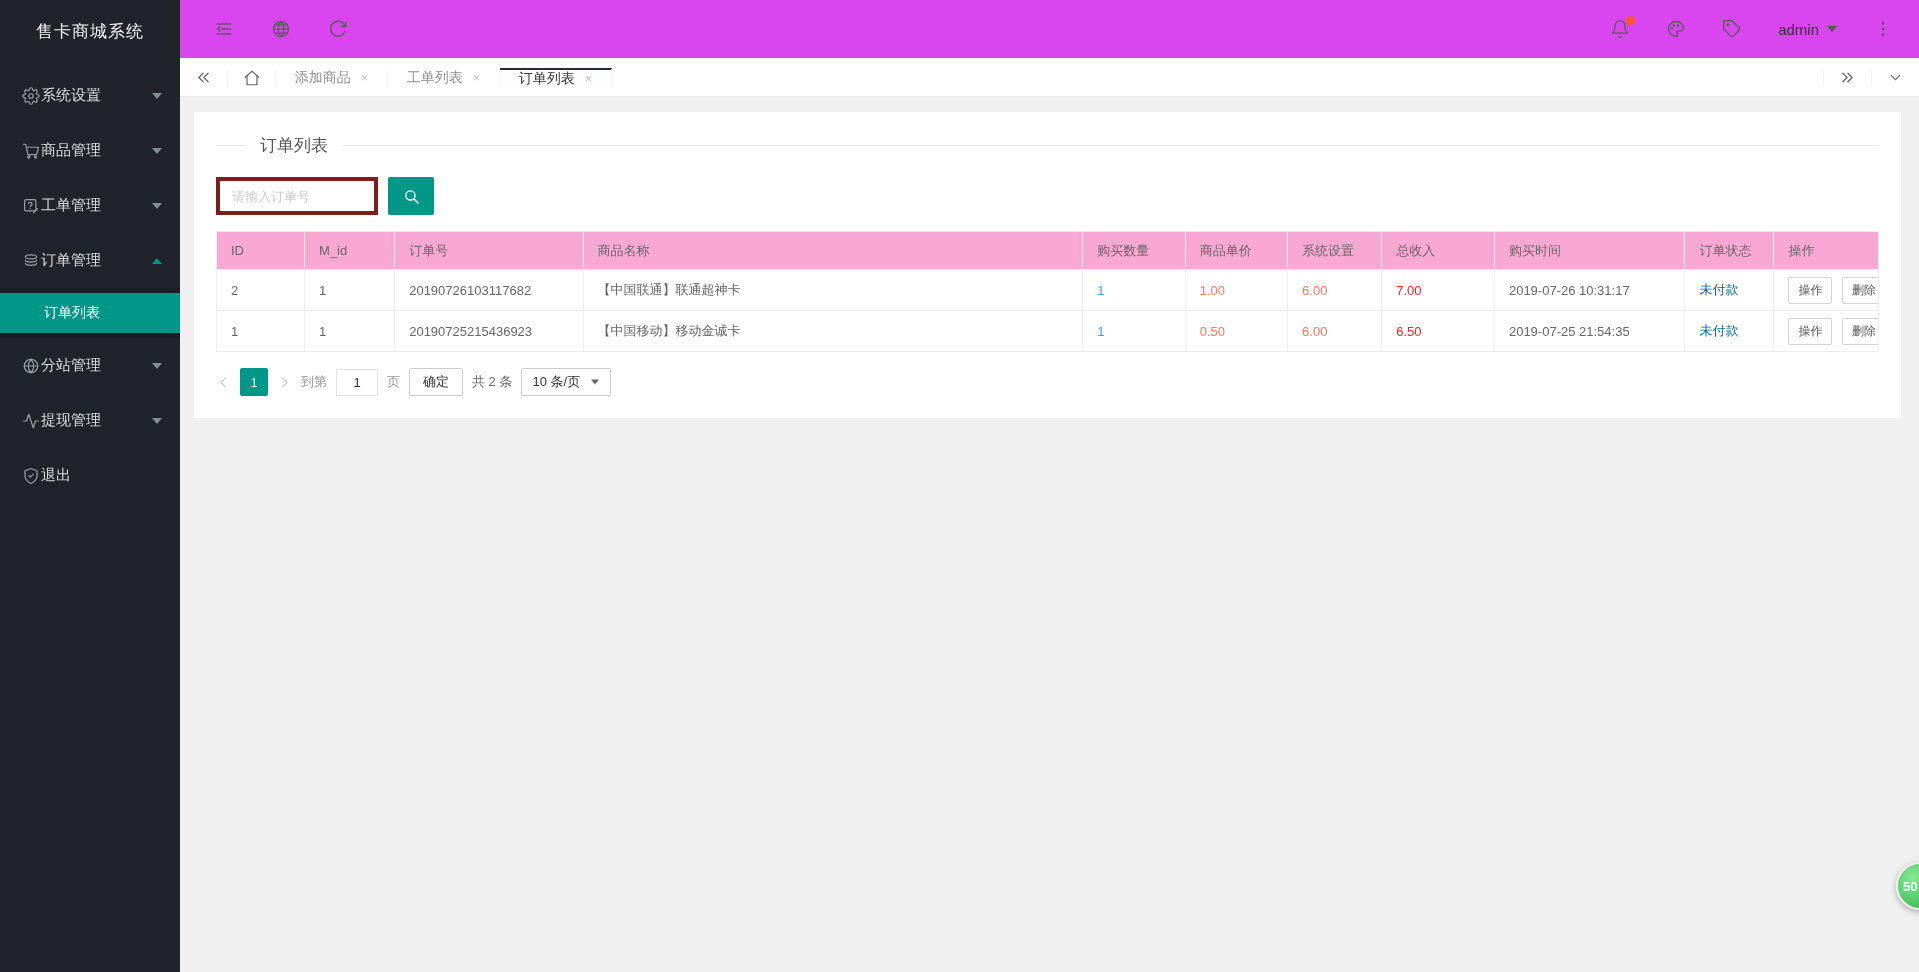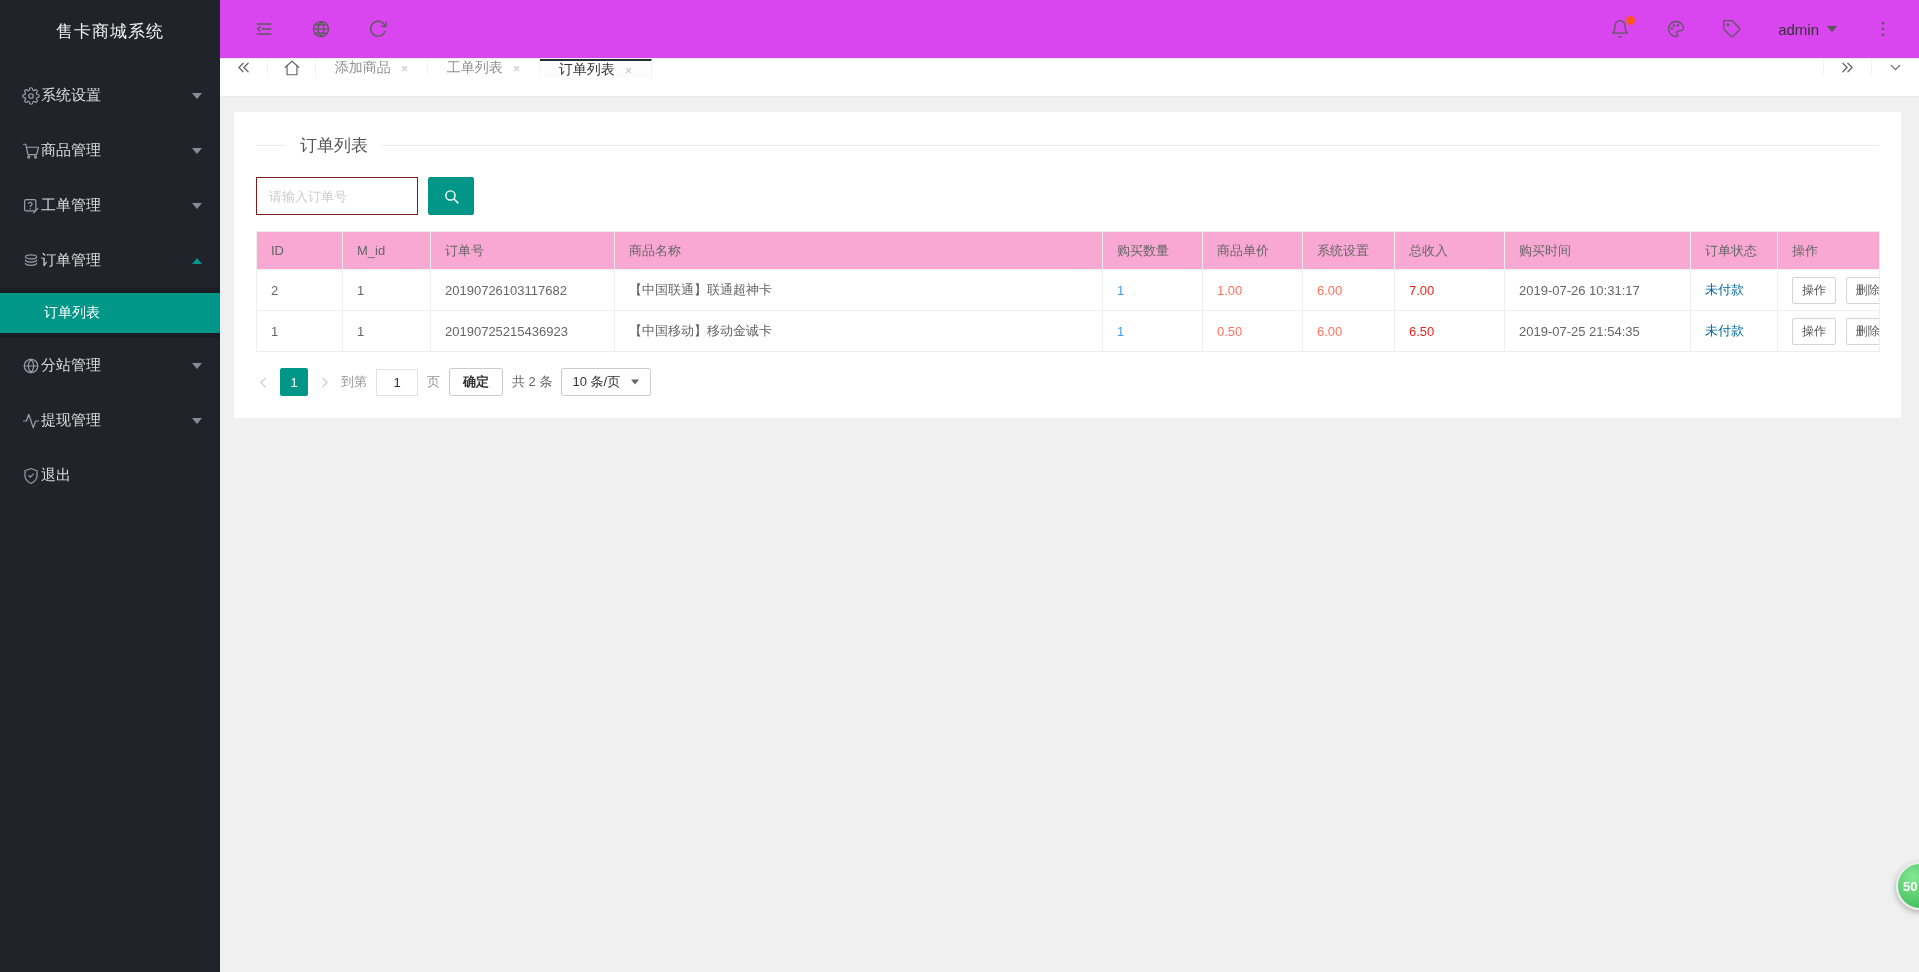--- a/index.html
+++ b/index.html
@@ -2,21 +2,21 @@
 <html><head>
 <meta charset="utf-8">
 <style>
   html,body{margin:0;padding:0;width:1919px;height:972px;overflow:hidden;
     font-family:"Liberation Sans","DejaVu Sans",sans-serif;background:#f0f0f0;position:relative}
   *{box-sizing:border-box}
   svg{display:block}
   .app{display:flex;width:1919px;height:972px}
 
   
-  .sidebar{width:220px;flex-shrink:0;background:#20232a;display:flex;flex-direction:column}
+  .sidebar{width:180px;flex-shrink:0;background:#20232a;display:flex;flex-direction:column}
   .side-title{height:62px;display:flex;align-items:center;justify-content:center;
     color:#f2f2f2;font-size:17px;letter-spacing:1px}
   .menu{padding-top:6px}
   .menu-item{height:55px;display:flex;align-items:center;padding:0 18px 0 22px;cursor:pointer}
   .mi-icon{width:18px;height:18px;color:#9aa0a8;flex-shrink:0}
   .mi-label{margin-left:1px;font-size:15px;color:#dcdcdc;flex:1}
   .caret-down{width:0;height:0;border-left:5px solid transparent;border-right:5px solid transparent;
     border-top:6px solid #878d96}
   .caret-up{width:0;height:0;border-left:5px solid transparent;border-right:5px solid transparent;
     border-bottom:6px solid #009688}
@@ -31,41 +31,41 @@
   .navbar{height:59px;background:#d946ef;border-bottom:1px solid #f0f0f0;
     display:flex;align-items:center;padding:0 26px 0 34px;flex-shrink:0}
   .nav-left{display:flex;align-items:center;gap:37px}
   .nav-right{margin-left:auto;display:flex;align-items:center;gap:36px}
   .icon-btn{width:20px;height:20px;color:#5b5b5b;cursor:pointer;position:relative}
   .badge-dot{position:absolute;top:-3px;right:-5px;width:9px;height:9px;background:#ff5722;border-radius:50%}
   .admin{display:flex;align-items:center;gap:8px;font-size:15px;color:#333;cursor:pointer}
   .admin .caret-down{border-top-color:#555}
 
   .tabbar{height:38px;background:#fff;border-bottom:1px solid #e9e9e9;
-    display:flex;align-items:flex-start;flex-shrink:0}
+    display:flex;align-items:center;flex-shrink:0}
   .tab-ctrl{width:48px;display:flex;align-items:center;justify-content:center;color:#666;
     border-right:1px solid #f3f3f3;cursor:pointer}
   .tab-ctrl.right{border-right:none;border-left:1px solid #f3f3f3}
   .tab{display:flex;align-items:center;gap:10px;padding:0 16px;min-width:112px;justify-content:center;
     font-size:14px;color:#8f8f8f;border-right:1px solid #f5f5f5;cursor:pointer}
   .tab .close{color:#bfbfbf;font-size:13px}
   .tab.active{color:#333;border-top:2px solid #262a33;background:#fdfdfd}
   .tab-spacer{flex:1}
 
   .content{flex:1;background:#f0f0f0;padding:15px 18px 0 14px}
   .panel{background:#fff;padding:16px 22px 22px}
 
   .legend{display:flex;align-items:center;margin:6px 0 20px}
   .legend .line{height:1px;background:#ececec}
   .legend .line.short{width:30px}
   .legend .line.long{flex:1}
   .legend .title{margin:0 14px;font-size:17px;color:#555}
 
   .search-row{display:flex;align-items:center;margin-bottom:16px}
-  .search-input{width:162px;height:38px;border:1px solid #7f1d1d;padding:0 12px;font-size:13px;
+  .search-input{width:162px;height:38px;border:4px solid #7f1d1d;padding:0 12px;font-size:13px;
     color:#333;outline:none}
   .search-input::placeholder{color:#ccc}
   .search-btn{width:46px;height:38px;background:#009688;border:none;margin-left:10px;border-radius:2px;
     display:flex;align-items:center;justify-content:center;color:#fff;cursor:pointer}
 
   table{width:100%;border-collapse:collapse;table-layout:fixed}
   th,td{border:1px solid #eee;font-size:13px;text-align:left;padding:0 14px;
     font-weight:normal;overflow:hidden;white-space:nowrap}
   th{background:#f9a8d4;color:#666;height:38px}
   td{color:#666;height:41px;background:#fff}
@@ -75,21 +75,21 @@
   .c-status{color:#0369a1}
   .mini-btn{display:inline-block;padding:4px 9px;border:1px solid #d4d4d4;background:#fff;
     border-radius:2px;font-size:12px;color:#555;cursor:pointer;margin-right:6px}
 
   .pager{display:flex;align-items:center;margin-top:16px;gap:9px;font-size:13px;color:#999}
   .pg-chevron{width:15px;height:15px;color:#ccc;cursor:pointer}
   .pg-num{width:28px;height:28px;background:#009688;color:#fff;display:flex;align-items:center;
     justify-content:center;border-radius:2px;font-size:13px;cursor:pointer}
   .pg-input{width:42px;height:27px;border:1px solid #e2e2e2;text-align:center;font-size:13px;color:#333;outline:none}
   .pg-btn{height:28px;padding:0 13px;border:1px solid #ccc;background:#fff;border-radius:2px;
-    font-size:13px;font-weight:bold;color:#333;cursor:pointer}
+    font-size:13px;font-weight:normal;color:#333;cursor:pointer}
   .pg-total{color:#666}
   .pg-select{height:28px;border:1px solid #ccc;border-radius:2px;display:flex;align-items:center;
     padding:0 10px;gap:10px;color:#333;cursor:pointer;background:#fff}
   .pg-select .caret-down{border-top-color:#666;transform:scale(.8)}
 
   .float-widget{position:absolute;left:1896px;top:862px;width:48px;height:48px;border-radius:50%;
     background:radial-gradient(circle at 35% 30%,#84e892,#2eb24c);border:2px solid #ededed;
     box-shadow:0 2px 6px rgba(0,0,0,.3);color:#fff;font-weight:bold;font-size:13px;
     display:flex;align-items:center;padding-left:5px;cursor:pointer;z-index:5}
 </style>

